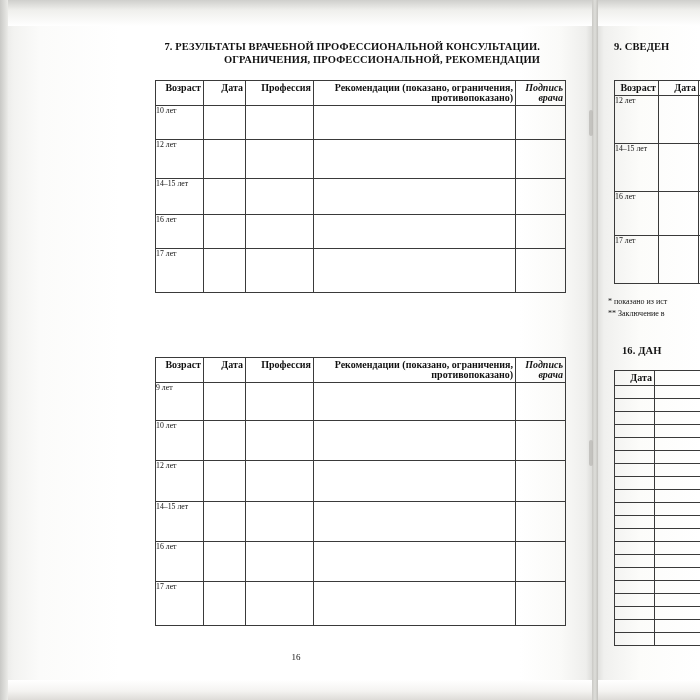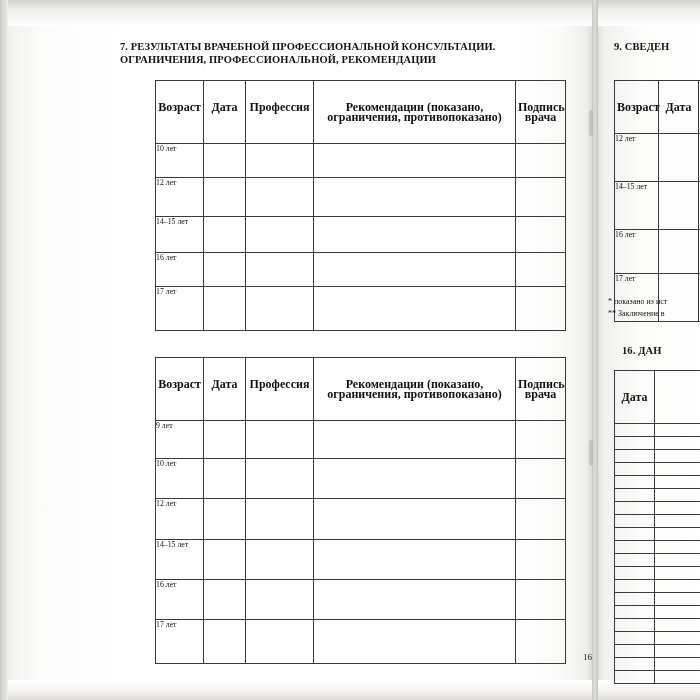--- a/index.html
+++ b/index.html
@@ -80,51 +80,52 @@
   
   .left-page {
     position: absolute;
     left: 0;
     top: 0;
     width: 592px;
     height: 700px;
   }
 
   .sec-title {
-    text-align: left;
+    text-align: right;
     font-weight: bold;
     font-size: 10.5px;
     line-height: 13px;
     letter-spacing: .1px;
     color: #111;
   }
 
   table.doc {
     border-collapse: collapse;
     table-layout: fixed;
     color: #111;
   }
   table.doc th, table.doc td {
     border: 1px solid #3a3a3a;
     vertical-align: top;
     padding: 0;
   }
   table.doc th {
-    text-align: center;
+    text-align: right;
     font-weight: bold;
-    font-size: 12px;
+    font-size: 10px;
     line-height: 10px;
-    padding: 21px 2px;
+    padding: 2px 2px;
   }
   th.rec-head {
     font-weight: bold;
     font-size: 8.3px;
   }
   th.sign-head {
     font-weight: bold;
+    font-style: italic;
     font-size: 8px;
     line-height: 9.5px;
   }
   td.age {
     font-size: 7.8px;
     padding: 2px 0 0 3px;
     white-space: nowrap;
   }
 
   
@@ -144,21 +145,21 @@
     font-size: 8px;
     line-height: 11px;
     white-space: nowrap;
     color: #111;
   }
 
   .page-number {
     position: absolute;
     left: 0;
     right: 0;
-    text-align: right;
+    text-align: center;
     font-size: 9px;
     color: #111;
   }
 </style>
 </head>
 <body>
 
 <div id="page">
   <div class="page-bg"></div>
   <div class="top-shadow"></div>

